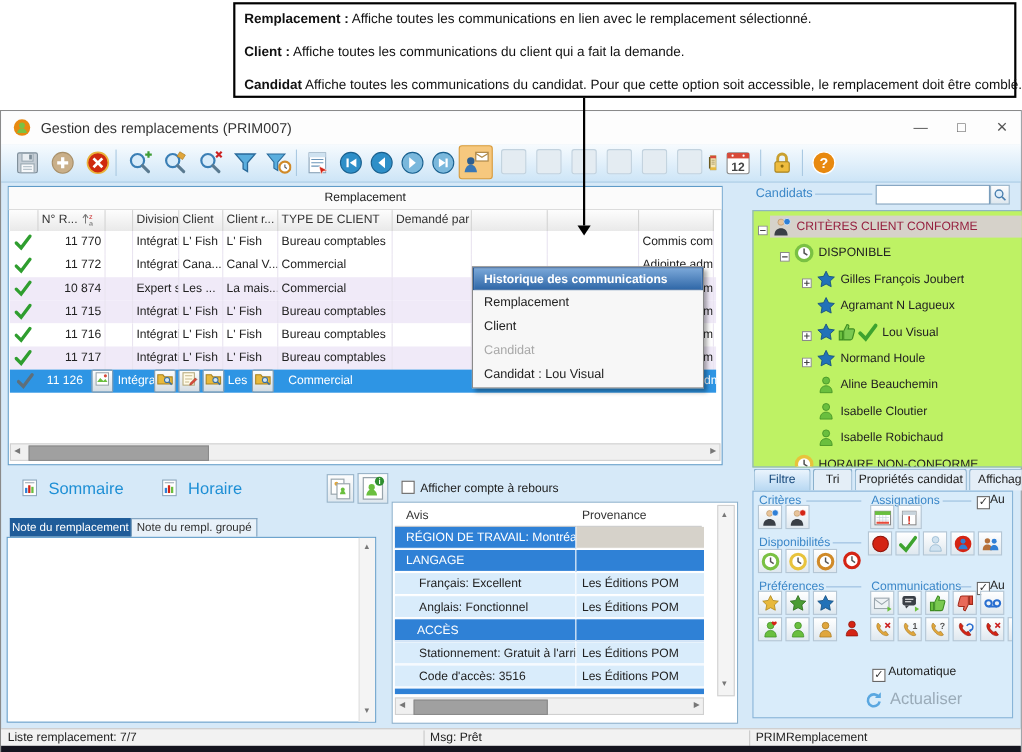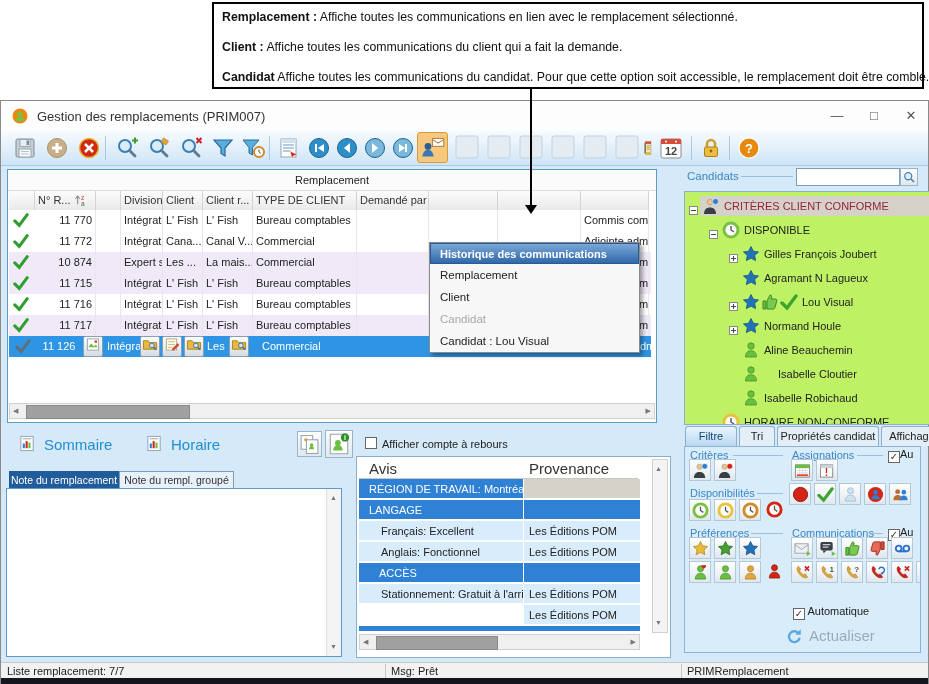--- a/index.html
+++ b/index.html
@@ -73,21 +73,21 @@
 
   
   .ntab{position:absolute;height:17px;line-height:17px;text-align:center;font-size:10.5px;box-sizing:border-box;
         border:1px solid #7a9ebd;border-bottom:none;background:#e8f1f9;color:#333;}
   .ntab.active{background:#1f5c99;color:#fff;border-color:#1f5c99;}
   .notes-area{left:5px;top:387px;width:336px;height:169px;background:#fff;border:1px solid #5f9bc8;box-sizing:border-box;}
   .vscroll{position:absolute;width:14px;background:#f4f4f4;border-left:1px solid #e0e0e0;}
 
   
   .avisbox{left:355px;top:355px;width:315px;height:202px;background:#fff;border:1px solid #8ab0cc;box-sizing:border-box;}
-  .avis-h{position:absolute;height:20px;line-height:20px;font-size:15px;color:#333;border-bottom:1px solid #c8c8c8;box-sizing:border-box;}
+  .avis-h{position:absolute;height:20px;line-height:20px;font-size:11px;color:#333;border-bottom:1px solid #c8c8c8;box-sizing:border-box;}
   .arow{position:absolute;height:21px;line-height:21px;font-size:11px;width:281px;}
   .acell{position:absolute;top:0;height:20px;overflow:hidden;white-space:nowrap;box-sizing:border-box;}
 
   
   .fpanel-tabs{left:683px;top:325px;width:237px;height:20px;}
   .ftab{position:absolute;top:0;height:20px;line-height:19px;text-align:center;font-size:11px;box-sizing:border-box;
         border:1px solid #8ab0cc;border-bottom:none;border-radius:3px 3px 0 0;background:#e4eef7;color:#222;}
   .ftab.active{background:linear-gradient(#eaf4fd,#b8d8f2);color:#14477a;}
   .fcontent{left:683px;top:345px;width:237px;height:207px;background:#d9ecfa;border:1px solid #88b4d8;box-sizing:border-box;overflow:hidden;}
   .flabel{position:absolute;color:#3b87c8;font-size:11px;white-space:nowrap;}
@@ -424,21 +424,21 @@
               <circle cx="9" cy="5" r="3.2" fill="#6abf3e" stroke="#3d8c22" stroke-width=".7"></circle>
               <path d="M3.5 16c0-4.5 2.5-6.3 5.5-6.3s5.5 1.8 5.5 6.3z" fill="#6abf3e" stroke="#3d8c22" stroke-width=".7"></path>
             </svg></span>
           <span class="lbl " style="position:absolute;left:79px">Aline Beauchemin</span>
         </div>
         <div class="titem" style="margin-top:4px">
           <span class="tico" style="left:57px"><svg viewBox="0 0 18 18">
               <circle cx="9" cy="5" r="3.2" fill="#6abf3e" stroke="#3d8c22" stroke-width=".7"></circle>
               <path d="M3.5 16c0-4.5 2.5-6.3 5.5-6.3s5.5 1.8 5.5 6.3z" fill="#6abf3e" stroke="#3d8c22" stroke-width=".7"></path>
             </svg></span>
-          <span class="lbl " style="position:absolute;left:93px">Isabelle Cloutier</span>
+          <span class="lbl " style="position:absolute;left:79px">Isabelle Cloutier</span>
         </div>
         <div class="titem" style="margin-top:4px">
           <span class="tico" style="left:57px"><svg viewBox="0 0 18 18">
               <circle cx="9" cy="5" r="3.2" fill="#6abf3e" stroke="#3d8c22" stroke-width=".7"></circle>
               <path d="M3.5 16c0-4.5 2.5-6.3 5.5-6.3s5.5 1.8 5.5 6.3z" fill="#6abf3e" stroke="#3d8c22" stroke-width=".7"></path>
             </svg></span>
           <span class="lbl " style="position:absolute;left:79px">Isabelle Robichaud</span>
         </div>
         <div class="titem" style="margin-top:4px">
           <span class="tico" style="left:37px"><svg viewBox="0 0 18 18">
@@ -525,20 +525,21 @@
  </div>
           <div class="arow" style="top:84px">
    <div class="acell" style="left:0;width:164px;background:#2f81d6;color:#fff;padding-left:20px;border-bottom:1px solid #fff">ACCÈS</div>
    <div class="acell" style="left:165px;width:116px;background:#2f81d6;color:#fff;padding-left:5px;border-bottom:1px solid #fff"></div>
  </div>
           <div class="arow" style="top:105px">
    <div class="acell" style="left:0;width:164px;background:#d9ecfb;color:#222;padding-left:22px;border-bottom:1px solid #fff">Stationnement: Gratuit à l'arriè...</div>
    <div class="acell" style="left:165px;width:116px;background:#d9ecfb;color:#222;padding-left:5px;border-bottom:1px solid #fff">Les Éditions POM</div>
  </div>
           <div class="arow" style="top:126px">
+   <div class="acell" style="left:0;width:164px;background:#d9ecfb;color:#222;padding-left:22px;border-bottom:1px solid #fff">Code d'accès: 3516</div>
    <div class="acell" style="left:165px;width:116px;background:#d9ecfb;color:#222;padding-left:5px;border-bottom:1px solid #fff">Les Éditions POM</div>
  </div>
         </div>
       <div class="abs" style="left:2px;top:169px;width:281px;height:5px;background:#2f81d6"></div>
       <div class="vscroll" style="right:2px;top:2px;height:172px;border:1px solid #d0d0d0">
         <span class="sarrow" style="left:2px;top:2px">▲</span>
         <span class="sarrow" style="left:2px;bottom:2px">▼</span>
       </div>
       <div class="hscroll" style="left:2px;top:177px;width:281px">
         <span class="sarrow" style="left:3px">◀</span>

